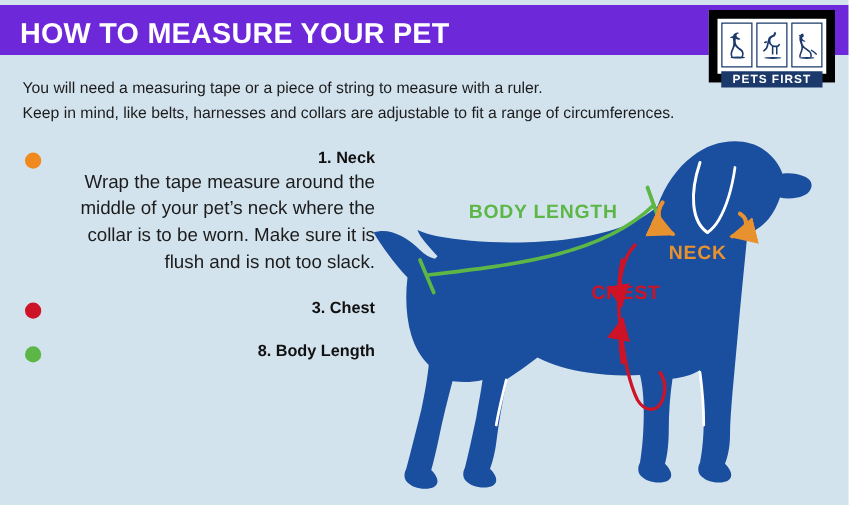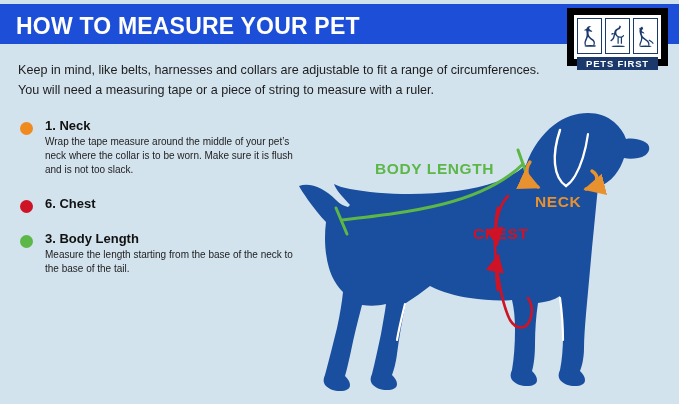--- a/index.html
+++ b/index.html
@@ -82,20 +82,21 @@
     color: #1c1c1c;
     line-height: 1.55;
   }
 
   
   #steps {
     position: absolute;
     left: 18px;
     top: 118px;
     width: 282px;
+    text-align: right;
   }
   .step {
     position: relative;
     padding-left: 27px;
     margin-bottom: 18px;
   }
   .step-bullet {
     position: absolute;
     left: 2px;
     top: 4px;
@@ -103,21 +104,21 @@
     height: 13px;
     border-radius: 50%;
   }
   .step-title {
     font-size: 13px;
     font-weight: bold;
     color: #111111;
     margin-bottom: 2px;
   }
   .step-desc {
-    font-size: 10px;
+    font-size: 15px;
     color: #1c1c1c;
     line-height: 1.42;
   }
 
   
   #illustration {
     position: absolute;
     left: 292px;
     top: 108px;
     width: 379px;
@@ -128,21 +129,21 @@
   .lbl {
     font-family: "Liberation Sans", sans-serif;
     font-weight: bold;
   }
 </style>
 </head>
 <body>
 
 <div id="page" style="background: rgb(211, 227, 238);">
 
-  <div id="header-bar" style="background: #1d4ed8;">
+  <div id="header-bar" style="background: #6d28d9;">
     <div id="header-title">HOW TO MEASURE YOUR PET</div>
   </div>
 
   <div id="logo">
     <div id="logo-boxes">
       <div class="logo-box">
         <svg viewBox="0 0 30 34" preserveAspectRatio="xMidYMid meet">
           <path fill="#1b3a6b" d="M16 4 c-2.6 0 -4.4 1.6 -5 3.6 l-2.4 1.1 c-.7 .3 -.6 1.1 .1 1.1 l2 0 c.3 2.2 .7 4.3 .5 6.3 c-.2 2.6 -1.6 5 -2.4 7.5 c-.6 1.9 -.6 4 .3 5.8 l1.6 0 c-.8 -1.8 -.8 -3.6 -.2 -5.3 c.7 -2.1 1.9 -4.1 2.5 -6.2 c1.3 2.1 3.4 3.5 5.3 4.9 c1.4 1 2.1 2.1 2.1 3.6 c0 1 -.3 2 -.9 3 l1.7 0 c.6 -1.1 .9 -2.3 .9 -3.5 c0 -2.2 -1.1 -3.8 -2.9 -5.1 c-2.1 -1.5 -4.2 -2.9 -5 -5.2 c-.5 -1.5 -.5 -3.4 -.3 -5.2 c.9 .6 2 1 3.1 1 c1.1 0 1.7 -.4 1.7 -.4 l-1.1 -1.2 c-1.9 -.4 -2.8 -1.6 -3.1 -3.1 c.5 -1.2 1.6 -2 3 -2 z"></path>
           <ellipse fill="#1b3a6b" cx="16" cy="30" rx="7.5" ry="1.1"></ellipse>
         </svg>
@@ -159,41 +160,40 @@
           <path fill="#1b3a6b" d="M11 5 c-1.3 0 -2.4 .8 -2.9 1.9 l-1.5 -.6 l.8 2 c-.5 1.8 -.2 3.6 .3 5.3 c.6 2 1.6 3.9 1.6 6 c0 2.2 -.9 4.3 -1.7 6.3 c-.5 1.3 -.8 2.6 -.6 3.9 l1.6 0 c-.2 -1.1 .1 -2.2 .5 -3.3 c.8 -2 1.8 -4.2 1.8 -6.6 c2 1.6 4.3 2.8 6.1 4.5 c1.1 1 1.6 2.2 1.6 3.5 c0 .6 -.1 1.3 -.3 1.9 l1.6 0 c.2 -.7 .3 -1.4 .3 -2.1 c0 -1.8 -.8 -3.4 -2.2 -4.7 c-2.1 -1.9 -4.7 -3.2 -6.4 -5.3 c-1.2 -1.5 -1.6 -3.4 -1.5 -5.2 c1 .8 2.3 1.2 3.6 1.1 l-1 -1.4 c-1.5 -.3 -2.4 -1.3 -2.6 -2.6 c.3 -.9 1.1 -1.5 2 -1.5 z"></path>
           <path fill="#1b3a6b" d="M19 23 c2 1 4 2.6 5.6 4.4 l1.2 -1 c-1.8 -2 -3.9 -3.6 -6.1 -4.7 z"></path>
           <ellipse fill="#1b3a6b" cx="15" cy="30.5" rx="8" ry="1"></ellipse>
         </svg>
       </div>
     </div>
     <div id="logo-banner">PETS FIRST</div>
   </div>
 
   <div id="intro">
+    <div>You will need a measuring tape or a piece of string to measure with a ruler.</div>
     <div>Keep in mind, like belts, harnesses and collars are adjustable to fit a range of circumferences.</div>
-    <div>You will need a measuring tape or a piece of string to measure with a ruler.</div>
   </div>
 
   <div id="steps">
 
     <div class="step">
       <span class="step-bullet" style="background:#f08a1e"></span>
       <div class="step-title">1. Neck</div>
       <div class="step-desc">Wrap the tape measure around the middle of your pet’s neck where the collar is to be worn. Make sure it is flush and is not too slack.</div>
     </div>
 
     <div class="step" style="margin-bottom:20px">
       <span class="step-bullet" style="background:#cf1326"></span>
-      <div class="step-title">6. Chest</div>
+      <div class="step-title">3. Chest</div>
     </div>
 
     <div class="step">
       <span class="step-bullet" style="background:#5cb747"></span>
-      <div class="step-title">3. Body Length</div>
-      <div class="step-desc">Measure the length starting from the base of the neck to the base of the tail.</div>
+      <div class="step-title">8. Body Length</div>
     </div>
 
   </div>
 
   <div id="illustration">
     <svg width="379" height="296" viewBox="0 0 379 296">
       <defs>
         <marker id="arrOrange" markerWidth="7" markerHeight="7" refX="5.6" refY="3.2" orient="auto">
           <path d="M0,0 L6.4,3.2 L0,6.4 z" fill="#e8912f"></path>
         </marker>

